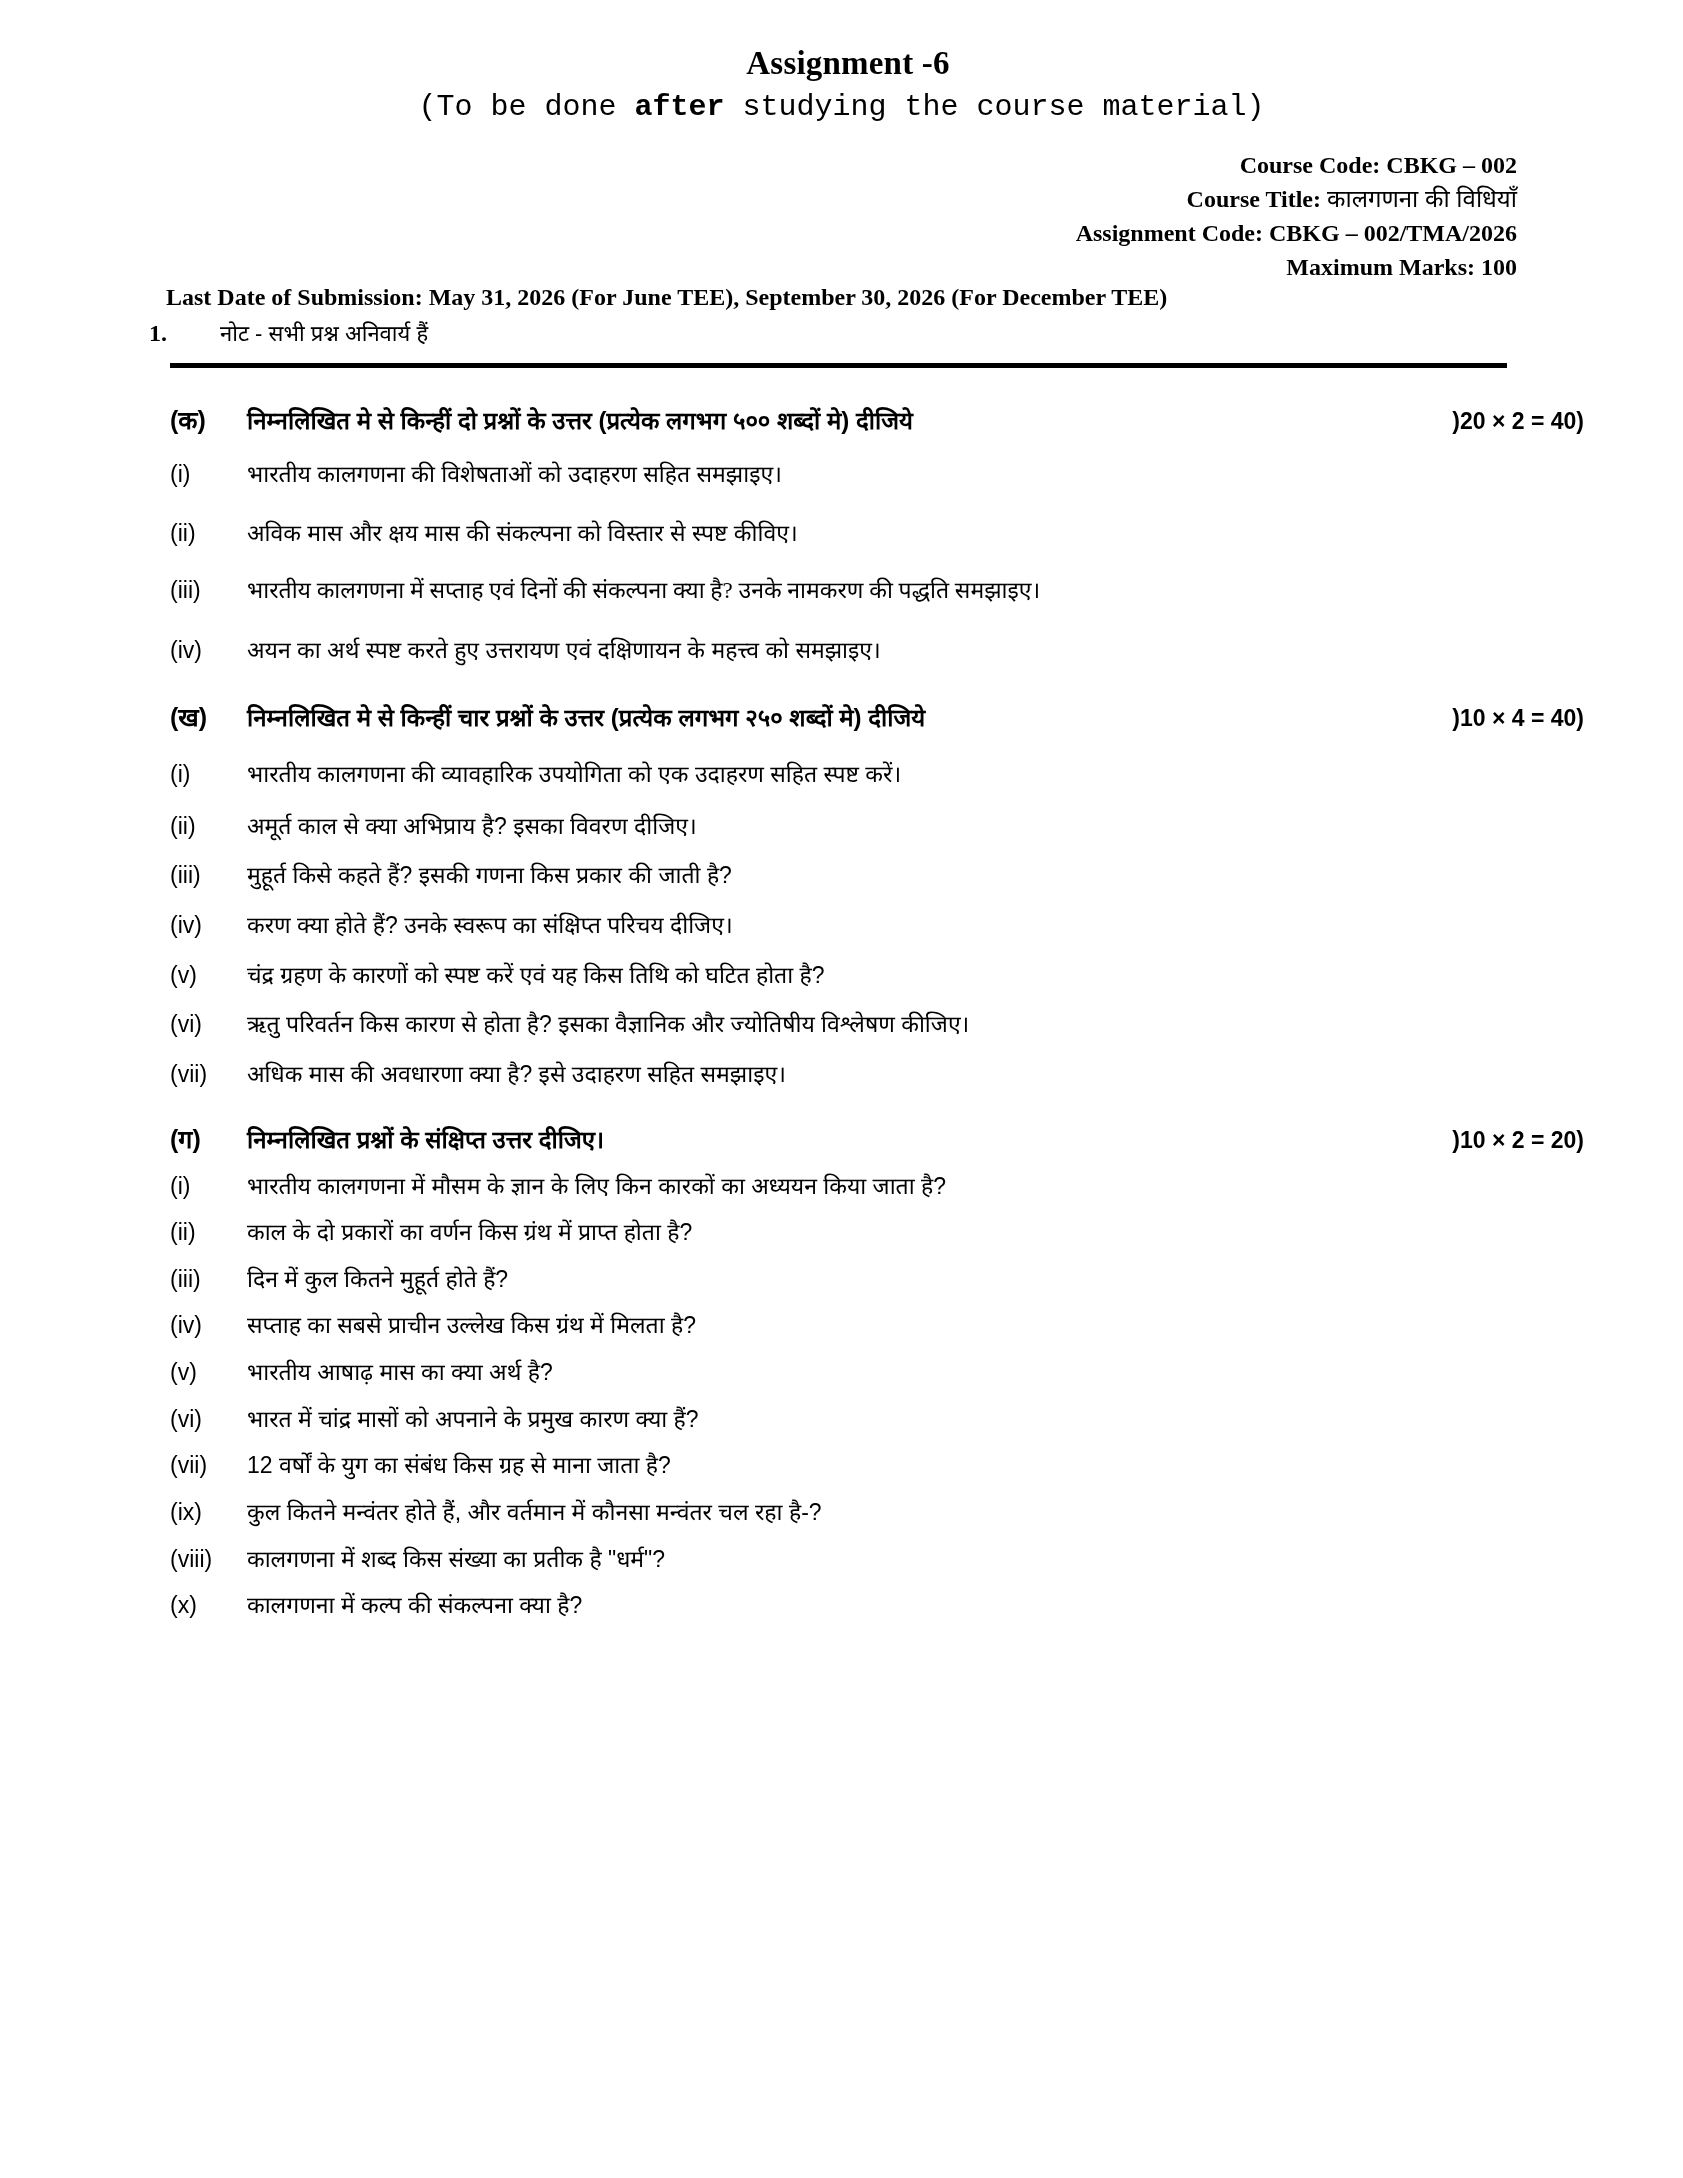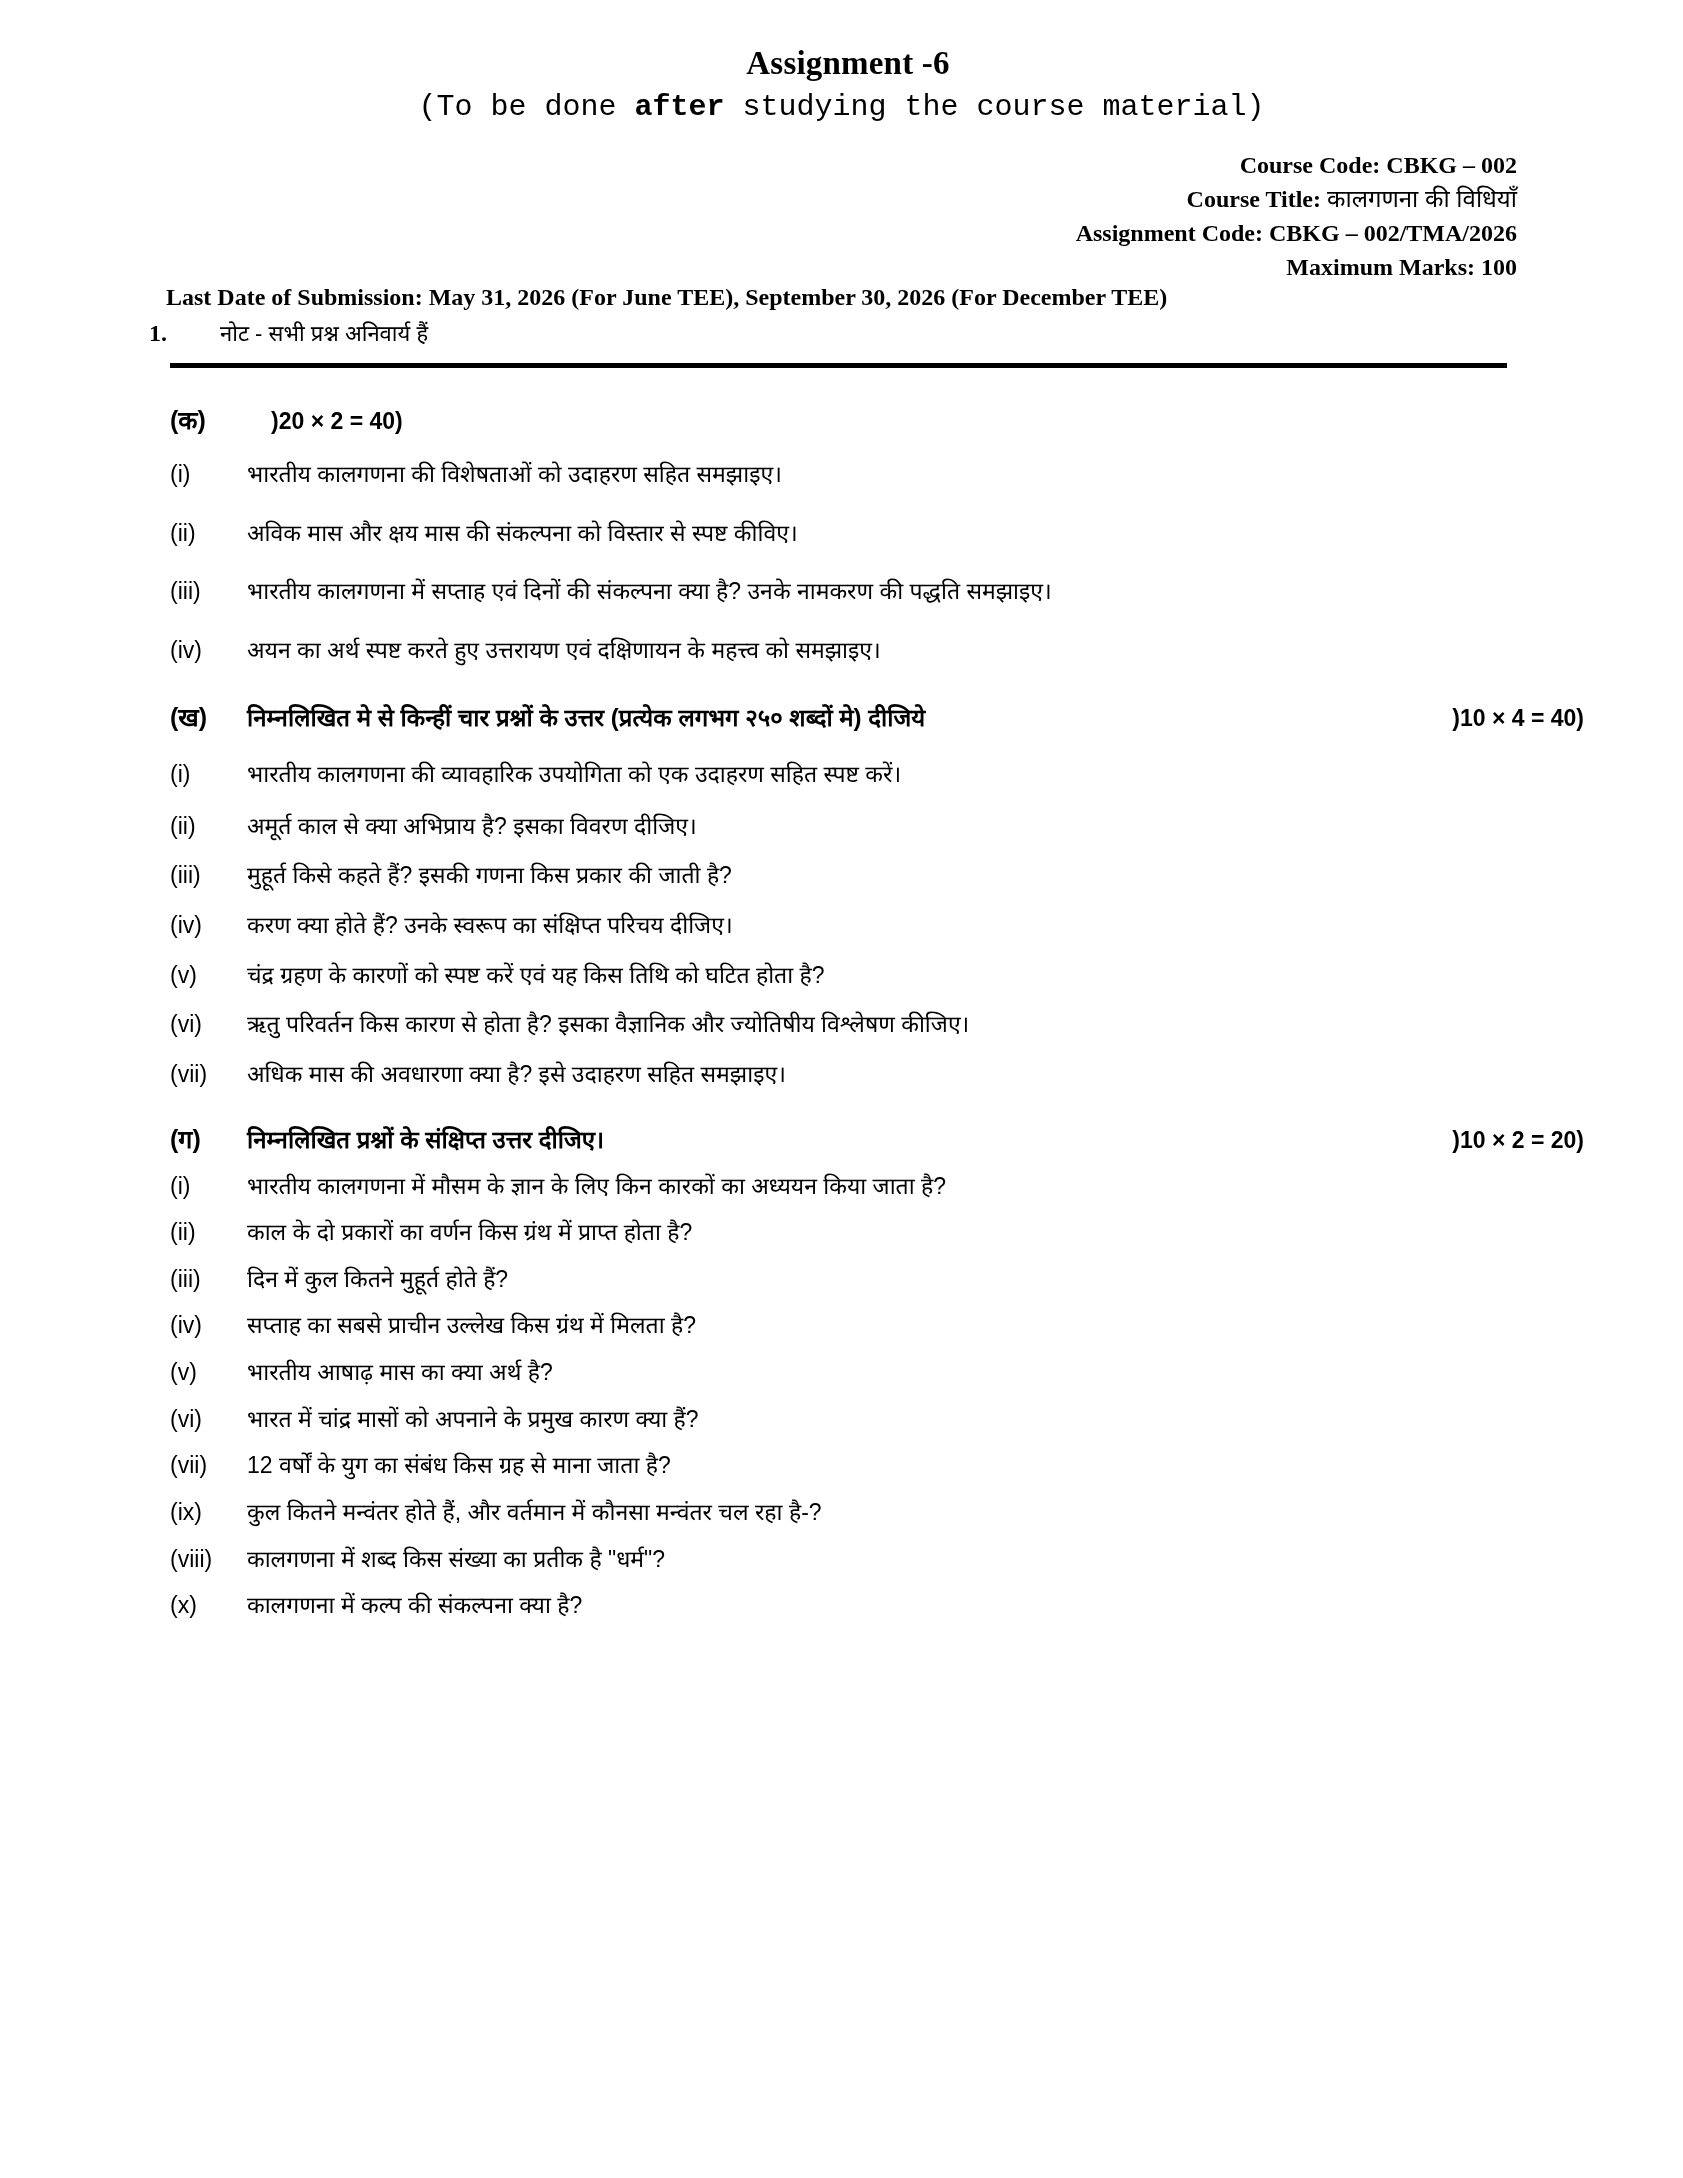--- a/index.html
+++ b/index.html
@@ -143,20 +143,21 @@
     font-size: 23px;
     line-height: 1.55;
   }
 
   
   .section-a li.q { margin-bottom: 22px; }
   .section-a li.q .q-text { line-height: 1.6; }
   .section-a li.q.justify .q-text {
     text-align: justify;
     max-width: 1010px;
+    font-family: Liberation Serif, serif;
   }
 
   .section-b li.q { margin-bottom: 14px; }
   .section-b li.q:first-child { margin-bottom: 16px; }
 
   .section-c li.q { margin-bottom: 11px; }
 
   .section-b { margin-top: 30px; }
   .section-c { margin-top: 28px; }
   .section-b .section-head { margin-bottom: 24px; }
@@ -186,20 +187,21 @@
     <span class="note-text">नोट - सभी प्रश्न अनिवार्य हैं</span>
   </div>
 
   <div class="rule"></div>
 
   <div class="body-wrap">
 
     <div class="section section-a">
       <div class="section-head">
         <span class="sec-label">(क)</span>
+        <span class="sec-title">निम्नलिखित मे से किन्हीं दो प्रश्नों के उत्तर (प्रत्येक लगभग ५०० शब्दों मे) दीजिये</span>
         <span class="sec-marks">)20 × 2 = 40)</span>
       </div>
       <ol class="qlist">
         <li class="q">
           <span class="q-num">(i)</span>
           <span class="q-text">भारतीय कालगणना की विशेषताओं को उदाहरण सहित समझाइए।</span>
         </li>
         <li class="q">
           <span class="q-num">(ii)</span>
           <span class="q-text">अविक मास और क्षय मास की संकल्पना को विस्तार से स्पष्ट कीविए।</span>

